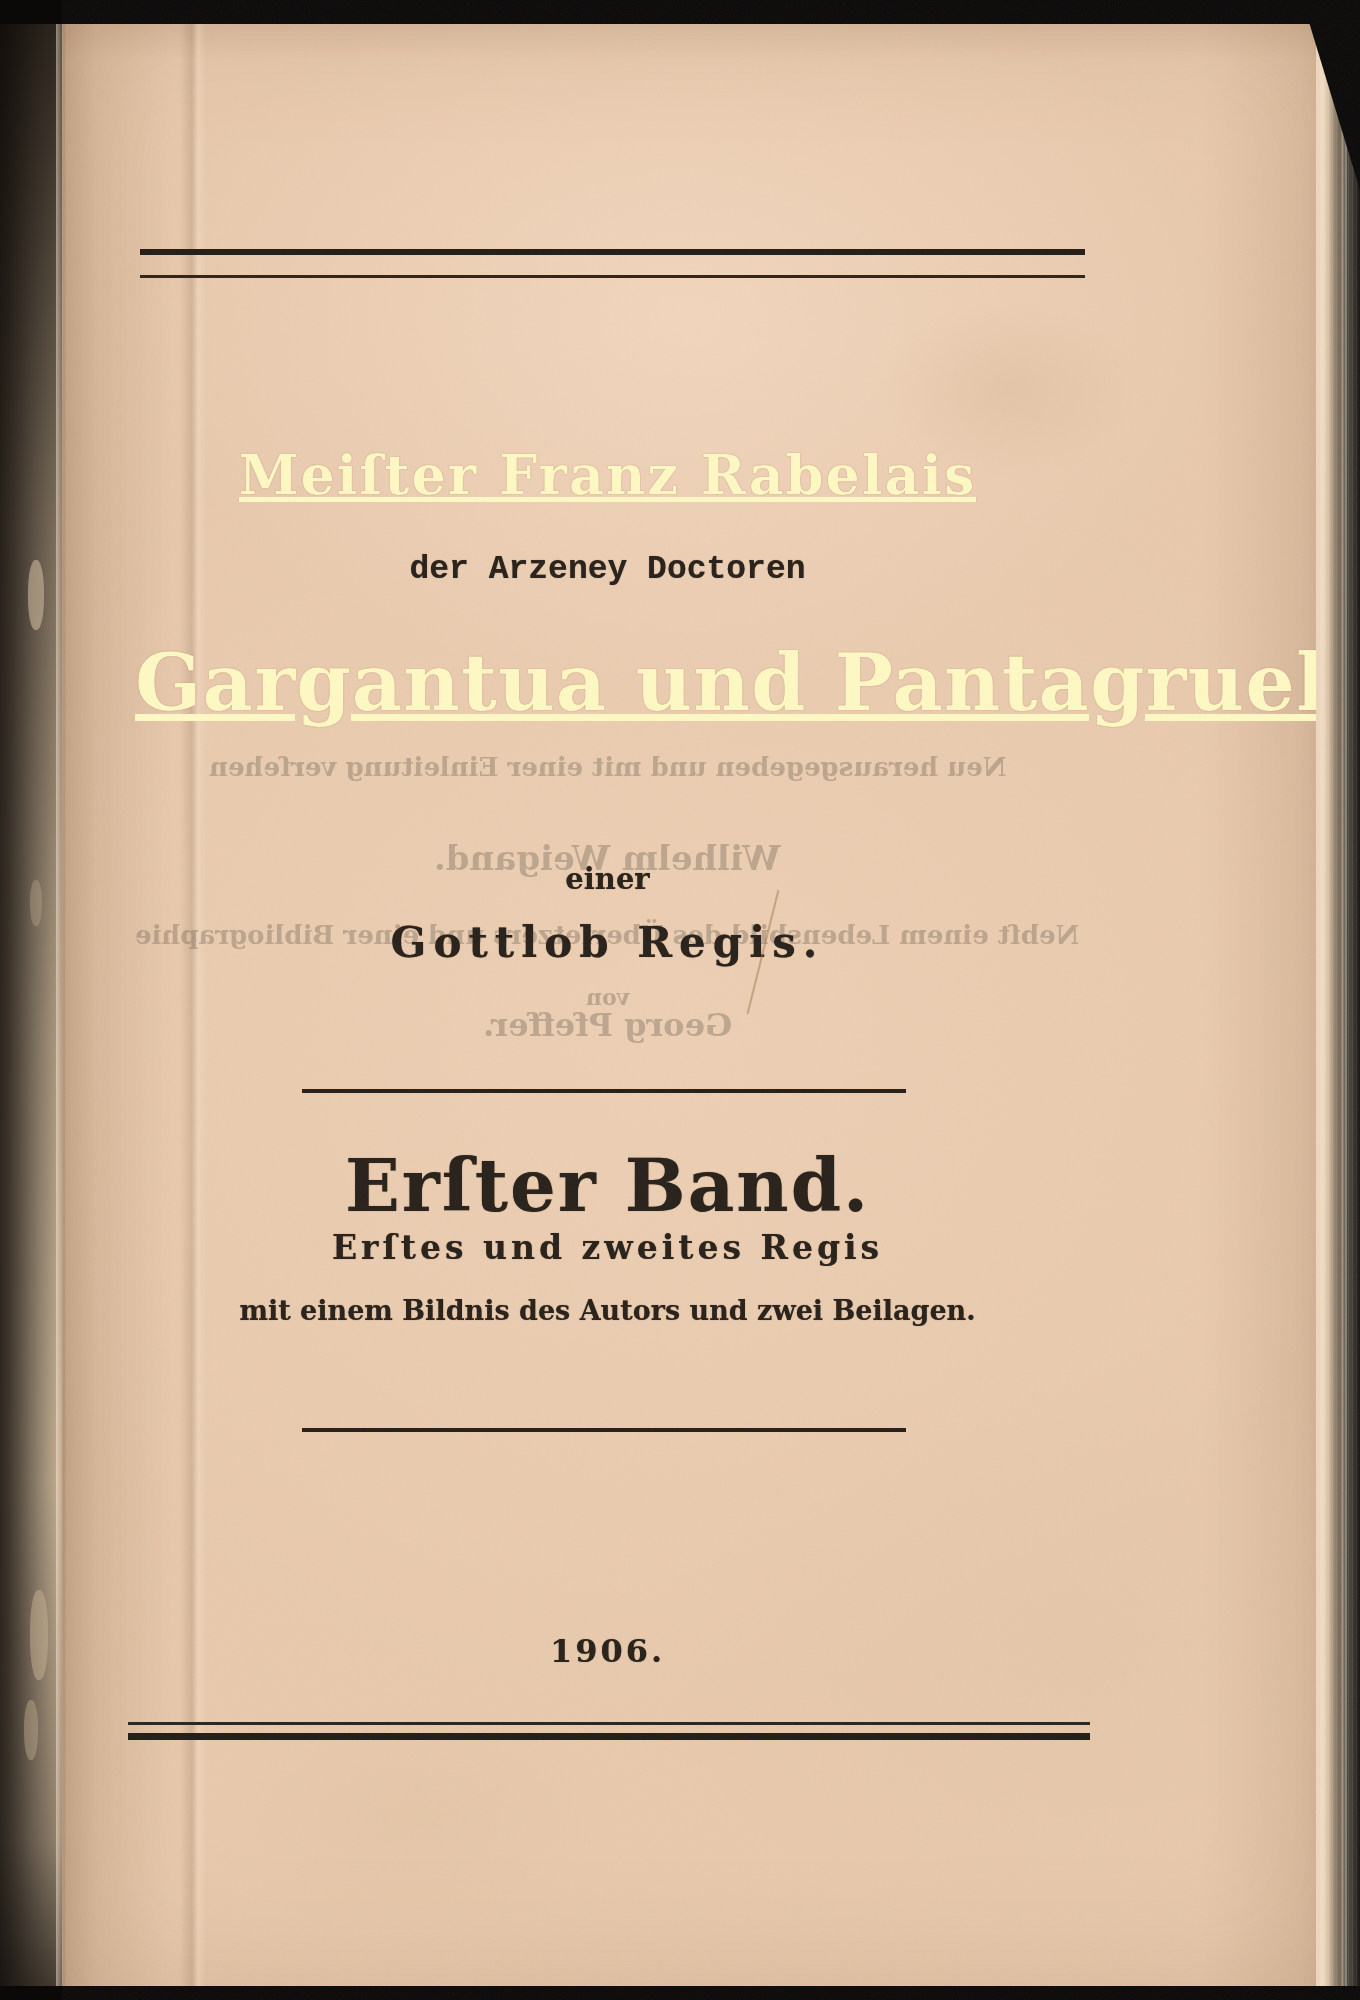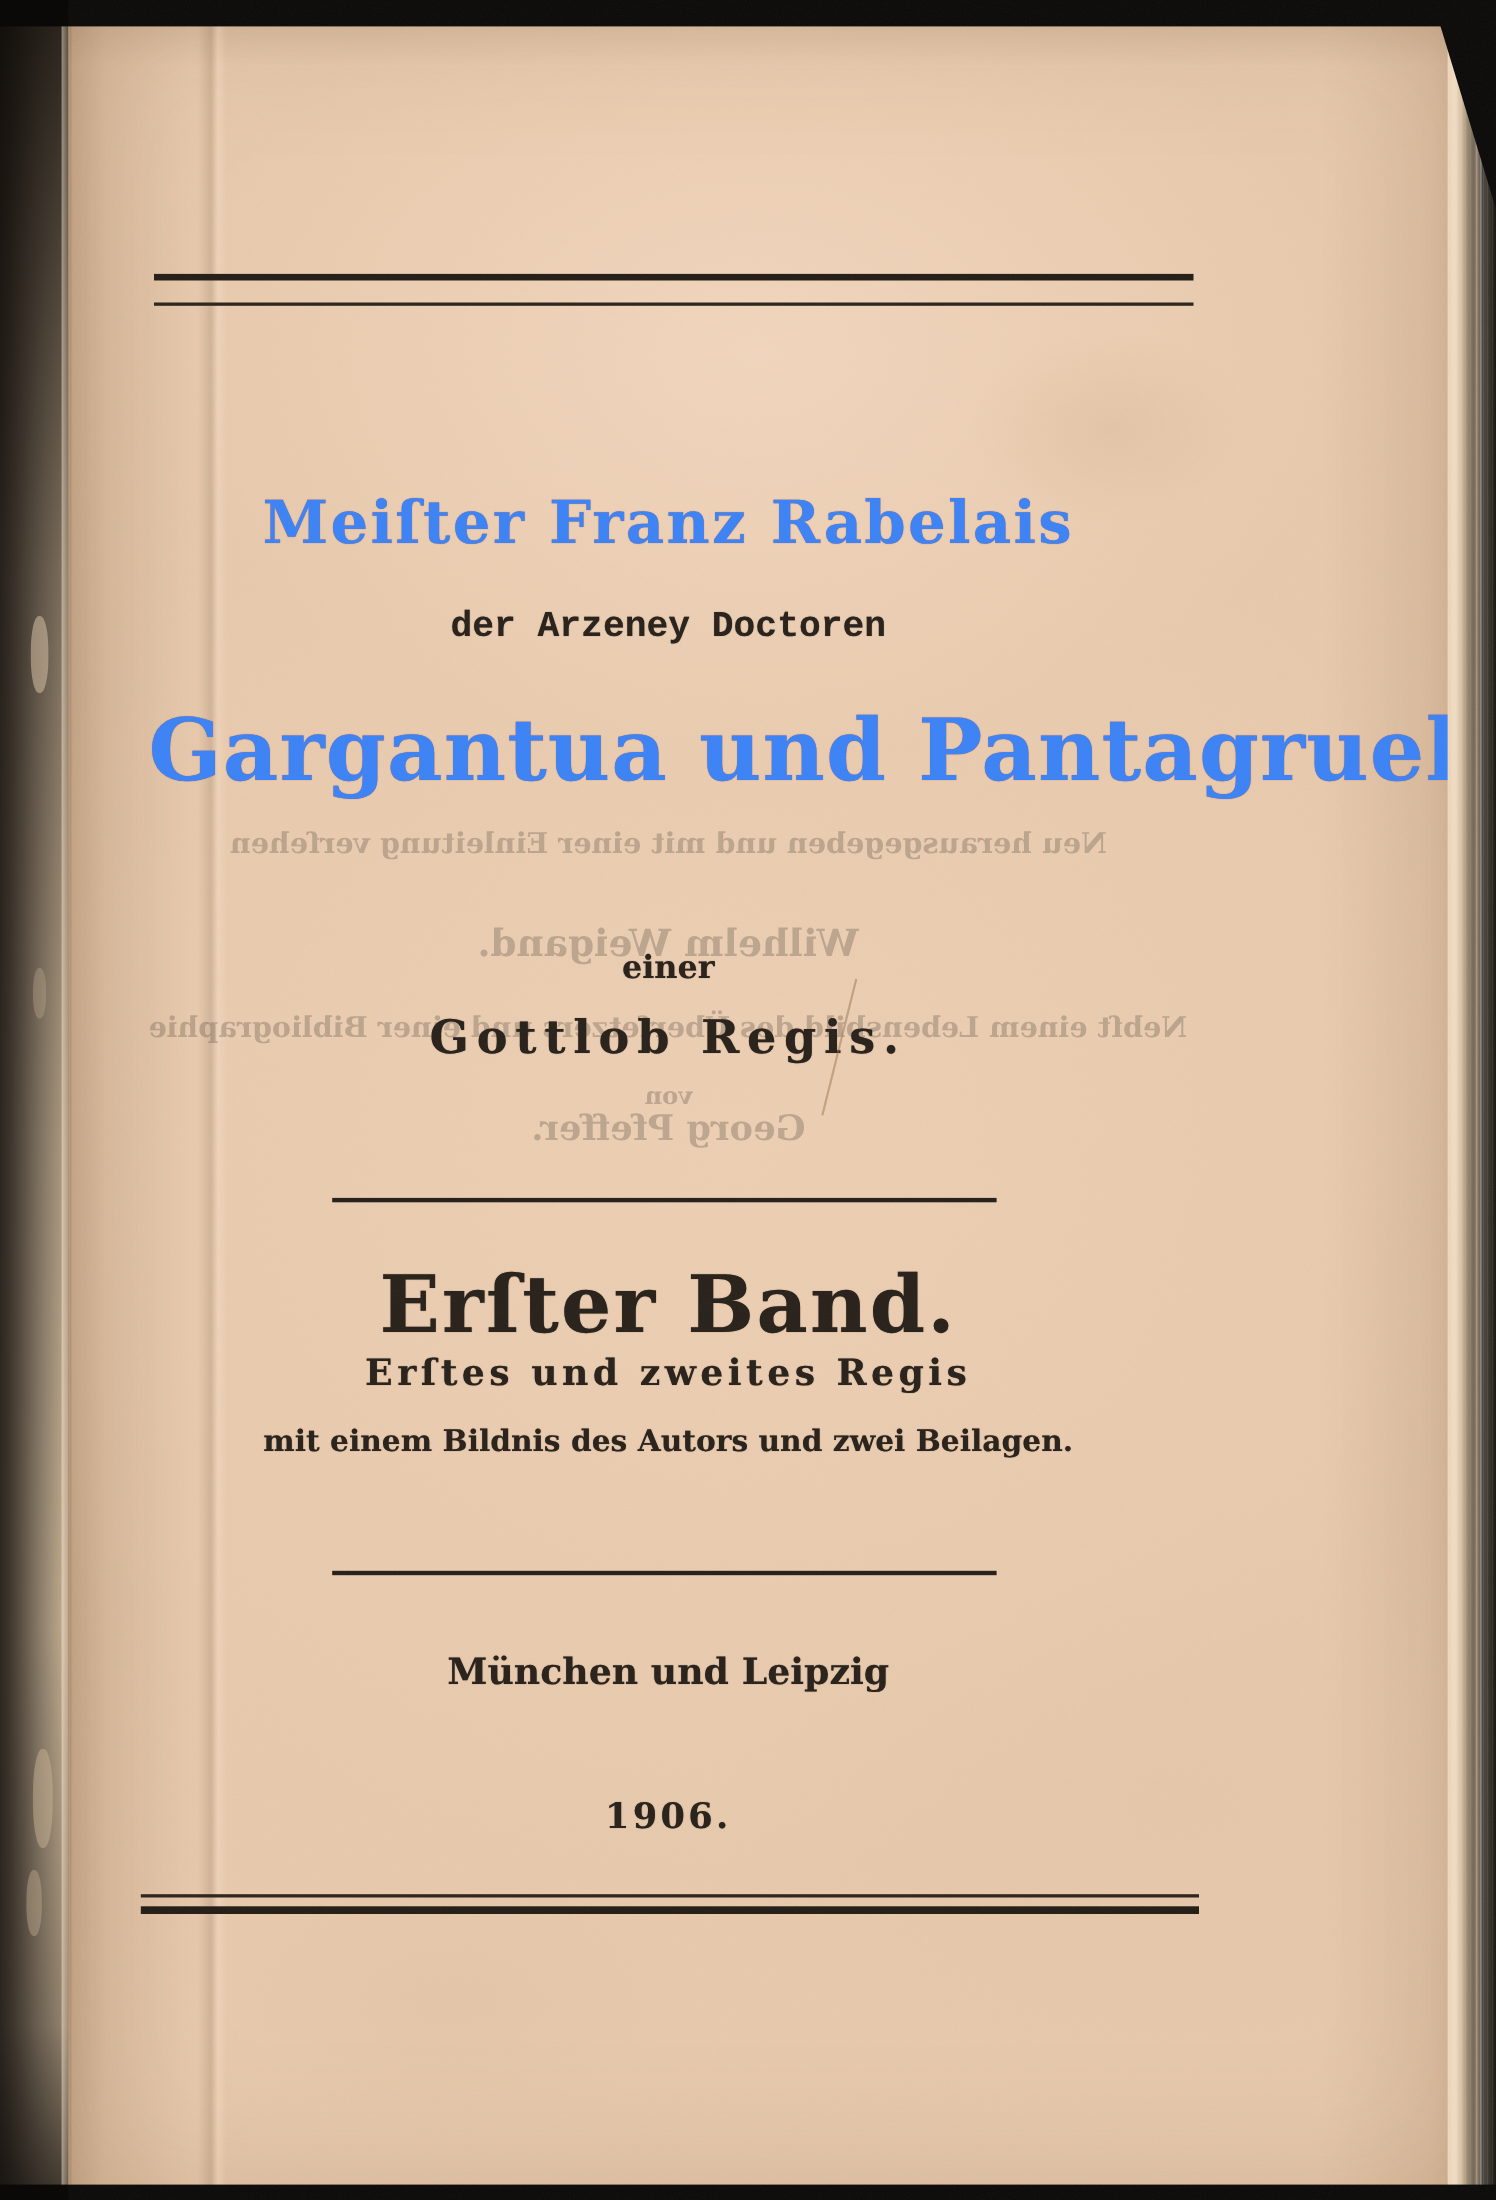--- a/index.html
+++ b/index.html
@@ -35,21 +35,21 @@
     background:linear-gradient(90deg, rgba(255,244,226,.5), rgba(130,96,62,.25) 80%, rgba(0,0,0,0));}
   .page-stack-right{position:absolute;right:0;top:0;width:44px;height:2000px;
     background-image:
       repeating-linear-gradient(90deg, rgba(255,255,255,.07) 0 1px, rgba(0,0,0,0) 1px 4px),
       linear-gradient(90deg, #ecd4b8 0%, #f1dcc3 16%, #d8c1a5 28%, #97866f 42%, #6b6154 56%, #55504632 60%, #504a40 66%, #443f37 80%, #2a2620 92%, #16130f 100%);}
   .stack-line{position:absolute;right:13px;top:0;width:2px;height:100%;background:rgba(200,200,195,.45);}
 
   
   .line{position:absolute;left:135px;width:945px;text-align:center;white-space:nowrap;
         color:#272019;font-weight:bold;line-height:1.1;text-shadow:0 0 1px rgba(40,30,20,.55);}
-  .red{color:#3b82f6;text-shadow:0 0 1px rgba(145,25,18,.6);}
+  .red{color:#fef9c3;text-shadow:0 0 1px rgba(145,25,18,.6);text-decoration:underline;}
   .rule{position:absolute;background:#241e17;}
   .double-rule{position:absolute;}
   .double-rule .thick{height:6px;background:#221c15;}
   .double-rule .thin{height:3px;background:#2a231b;}
 
   
   .bleed{position:absolute;left:135px;width:945px;text-align:center;white-space:nowrap;
          color:rgba(96,88,74,.34);font-weight:bold;filter:blur(.7px);}
   .bleed .flip{display:inline-block;transform:scaleX(-1);}
 
@@ -94,21 +94,20 @@
   <div class="line" style="top:920px;font-size:42px;letter-spacing:7px;">Gottlob Regis.</div>
 
   <div class="rule" style="left:302px;top:1089px;width:604px;height:4px;"></div>
 
   <div class="line" style="top:1146px;font-size:72px;letter-spacing:2px;">Erſter Band.</div>
   <div class="line" style="top:1230px;font-size:33px;letter-spacing:4px;">Erſtes und zweites Regis</div>
   <div class="line" style="top:1296px;font-size:27px;">mit einem Bildnis des Autors und zwei Beilagen.</div>
 
   <div class="rule" style="left:302px;top:1428px;width:604px;height:4px;"></div>
 
-  <div class="line" style="top:1502px;font-size:33px;">München und Leipzig</div>
   <div class="line" style="top:1634px;font-size:32px;letter-spacing:3px;">1906.</div>
 
   <div class="double-rule" style="left:128px;top:1722px;width:962px;">
     <div class="thin"></div>
     <div style="height:8px;"></div>
     <div class="thick" style="height:7px;"></div>
   </div>
 
   <div class="scratch" style="left:762px;top:888px;height:128px;transform:rotate(14deg);"></div>
 

